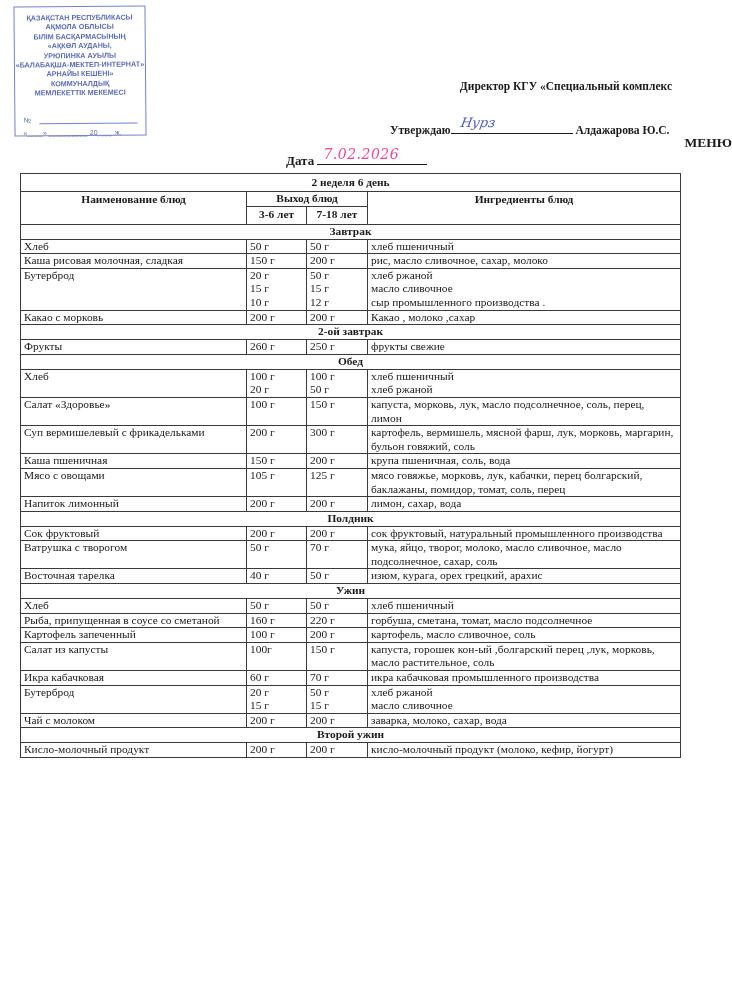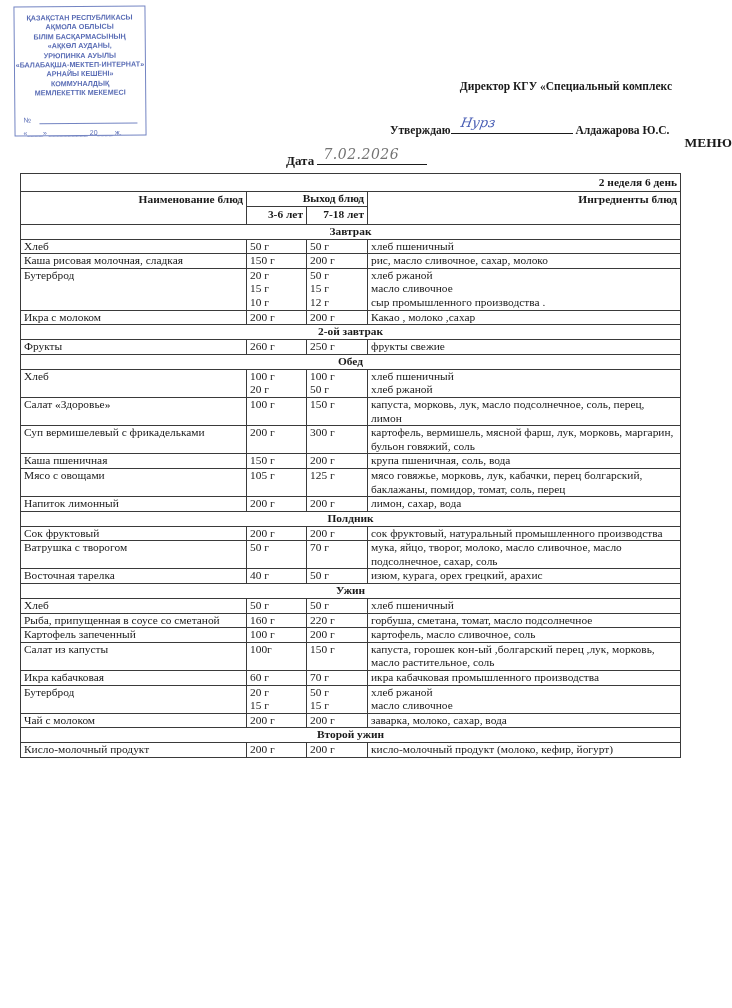--- a/index.html
+++ b/index.html
@@ -29,37 +29,37 @@
   .approve-line .sig-rule { display: inline-block; width: 122px; border-bottom: 1px solid #1a1a1a; position: relative; height: 12px; vertical-align: baseline; }
   .signature {
     position: absolute; left: 10px; top: -6px; color: #4a5fb5;
     font-family: "DejaVu Serif", serif; font-style: italic; font-size: 13px; font-weight: normal;
     transform: skewX(-10deg);
   }
   .menu-title { position: absolute; left: 0; width: 100%; top: 135px; text-align: right; font-size: 13.5px; font-weight: bold; }
   .date-line { position: absolute; left: 286px; top: 151px; font-size: 13px; font-weight: bold; white-space: nowrap; }
   .date-line .date-rule { display: inline-block; width: 110px; border-bottom: 1px solid #1a1a1a; position: relative; height: 13px; vertical-align: baseline; }
   .handwritten-date {
-    position: absolute; left: 6px; top: -5px; color: #737373; font-weight: normal;
+    position: absolute; left: 6px; top: -5px; color: #ec4899; font-weight: normal;
     font-family: "DejaVu Serif", serif; font-style: italic; font-size: 14px; letter-spacing: 0.5px;
   }
 
   table.menu {
     position: absolute; left: 20px; top: 173px; width: 661px;
     border-collapse: collapse; font-size: 11.4px; line-height: 13.6px;
     table-layout: fixed;
   }
   table.menu td, table.menu th {
     border: 1px solid #3a3a3a; padding: 0 3px; vertical-align: top;
     font-weight: normal; text-align: left;
   }
   table.menu .col-name { width: 226px; }
   table.menu .col-y1 { width: 60px; }
   table.menu .col-y2 { width: 61px; }
-  table.menu th { font-weight: bold; text-align: right; vertical-align: middle; margin-left: 26px; }
+  table.menu th { font-weight: bold; text-align: center; vertical-align: middle; margin-left: 26px; }
   table.menu tr.week th { height: 17px; }
   table.menu tr.section td { text-align: center; font-weight: bold; height: 14px; }
   .multi span { display: block; }
 </style>
 </head>
 <body>
 
 <div class="stamp">
   <div id="stamp-lines">
       <div class="line">ҚАЗАҚСТАН РЕСПУБЛИКАСЫ</div>
@@ -154,21 +154,21 @@
           <span>15 г</span>
           <span>12 г</span>
         </td>
         <td class="multi">
           <span>хлеб ржаной</span>
           <span>масло сливочное</span>
           <span>сыр промышленного производства .</span>
         </td>
       </tr>
       <tr>
-        <td>Икра с молоком</td>
+        <td>Какао с морковь</td>
         <td class="multi">
           <span>200 г</span>
         </td>
         <td class="multi">
           <span>200 г</span>
         </td>
         <td class="multi">
           <span>Какао , молоко ,сахар</span>
         </td>
       </tr>

